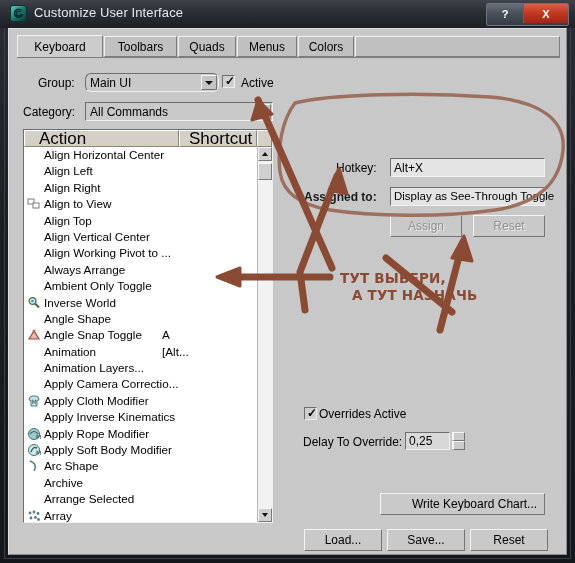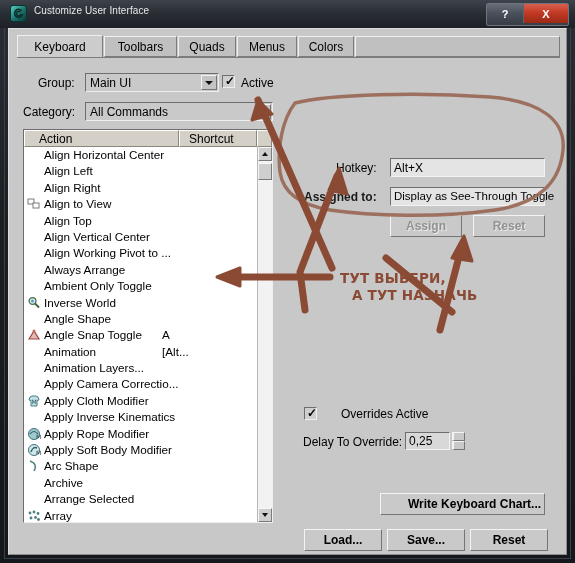--- a/index.html
+++ b/index.html
@@ -52,21 +52,21 @@
     border-radius: 3px;
     background: linear-gradient(135deg, #5ad0c4 0%, #1b6f69 55%, #0c3b38 100%);
     border: 1px solid #0b3330;
     box-sizing: border-box;
     display: flex; align-items: center; justify-content: center;
   }
   .app-icon svg { display:block; }
   .title-text {
     position: absolute;
     left: 34px; top: 5px;
-    font-size: 10px;
+    font-size: 13px;
     color: #e7e9ec;
     letter-spacing: .1px;
     white-space: nowrap;
   }
   .tb-buttons {
     position: absolute;
     right: 6px; top: 3px;
     display: flex;
     height: 21px;
     border: 1px solid #6d747d;
@@ -232,21 +232,21 @@
   }
   .hdr-cell {
     height: 17px;
     background: #d4d0c8;
     border-top: 1px solid #ffffff;
     border-left: 1px solid #ffffff;
     border-right: 1px solid #8a867e;
     border-bottom: 1px solid #8a867e;
     box-sizing: border-box;
     display: flex; align-items: center;
-    font-size: 12px;
+    font-size: 17px;
     color: #000;
   }
   .hdr-cell span { padding-left: 14px; }
   .hdr-cell.c1 { width: 155px; }
   .hdr-cell.c2 { width: 78px; }
   .hdr-cell.c2 span { padding-left: 9px; }
   .hdr-cell.c3 { width: 15px; }
 
   .rows {
     position: absolute;
@@ -340,21 +340,20 @@
     background: #c9c9c9;
     border-top: 1px solid #f4f4f4;
     border-left: 1px solid #f4f4f4;
     border-right: 1px solid #757575;
     border-bottom: 1px solid #757575;
     box-sizing: border-box;
     display: flex; align-items: center; justify-content: center;
     font-size: 12px;
     color: #000;
     white-space: nowrap;
-    font-weight: bold;
   }
   .btn.disabled { color: #919191; text-shadow: 1px 1px 0 #ececec; }
 
   .spin-field {
     position: absolute;
     height: 18px;
     background: #d8d8d8;
     border-top: 1px solid #6e6e6e;
     border-left: 1px solid #6e6e6e;
     border-right: 1px solid #f2f2f2;
@@ -438,21 +437,21 @@
         <div class="tab active" style="left:0px; width:86px;">Keyboard</div>
         <div class="tab" style="left:87px; width:73px;">Toolbars</div>
         <div class="tab" style="left:161px; width:58px;">Quads</div>
         <div class="tab" style="left:220px; width:60px;">Menus</div>
         <div class="tab" style="left:281px; width:56px;">Colors</div>
         <div class="tab-filler" style="left:338px; width:205px;"></div>
       </div>
       <div class="tab-underline"></div>
 
       <div class="lbl" style="left:29px; top:47px;">Group:</div>
-      <div class="combo" style="left:76px; top:44px; width:134px;">
+      <div class="combo" style="left:76px; top:44px; width:134px;border-radius:6px;">
         <div class="val">Main UI</div>
         <div class="arrowbox">
             <div class="caret-d"></div>
           </div>
       </div>
       <div class="cbox" style="left:213px; top:46px;">
         <div class="tick">✓</div>
       </div>
       <div class="lbl" style="left:232px; top:47px;">Active</div>
 
@@ -624,21 +623,21 @@
       <div class="field white" style="left:381px; top:158px; width:155px;">
         <div class="txt" style="font-size:11.5px;">Display as See-Through Toggle</div>
       </div>
 
       <div class="btn disabled" style="left:381px; top:186px; width:72px;">Assign</div>
       <div class="btn disabled" style="left:464px; top:186px; width:72px;">Reset</div>
 
       <div class="cbox" style="left:295px; top:378px;">
         <div class="tick">✓</div>
       </div>
-      <div class="lbl" style="left:332px; top:378px;text-align:center;">Overrides Active</div>
+      <div class="lbl" style="left:310px; top:378px;text-align:center;">Overrides Active</div>
 
       <div class="lbl" style="left:294px; top:406px;">Delay To Override:</div>
       <div class="spin-field" style="left:396px; top:403px; width:45px;">
         <div class="txt">0,25</div>
       </div>
       <div class="spinner" style="left:443px; top:403px;">
         <div class="su">
             <div class="tri-su"></div>
           </div>
         <div class="sd">

